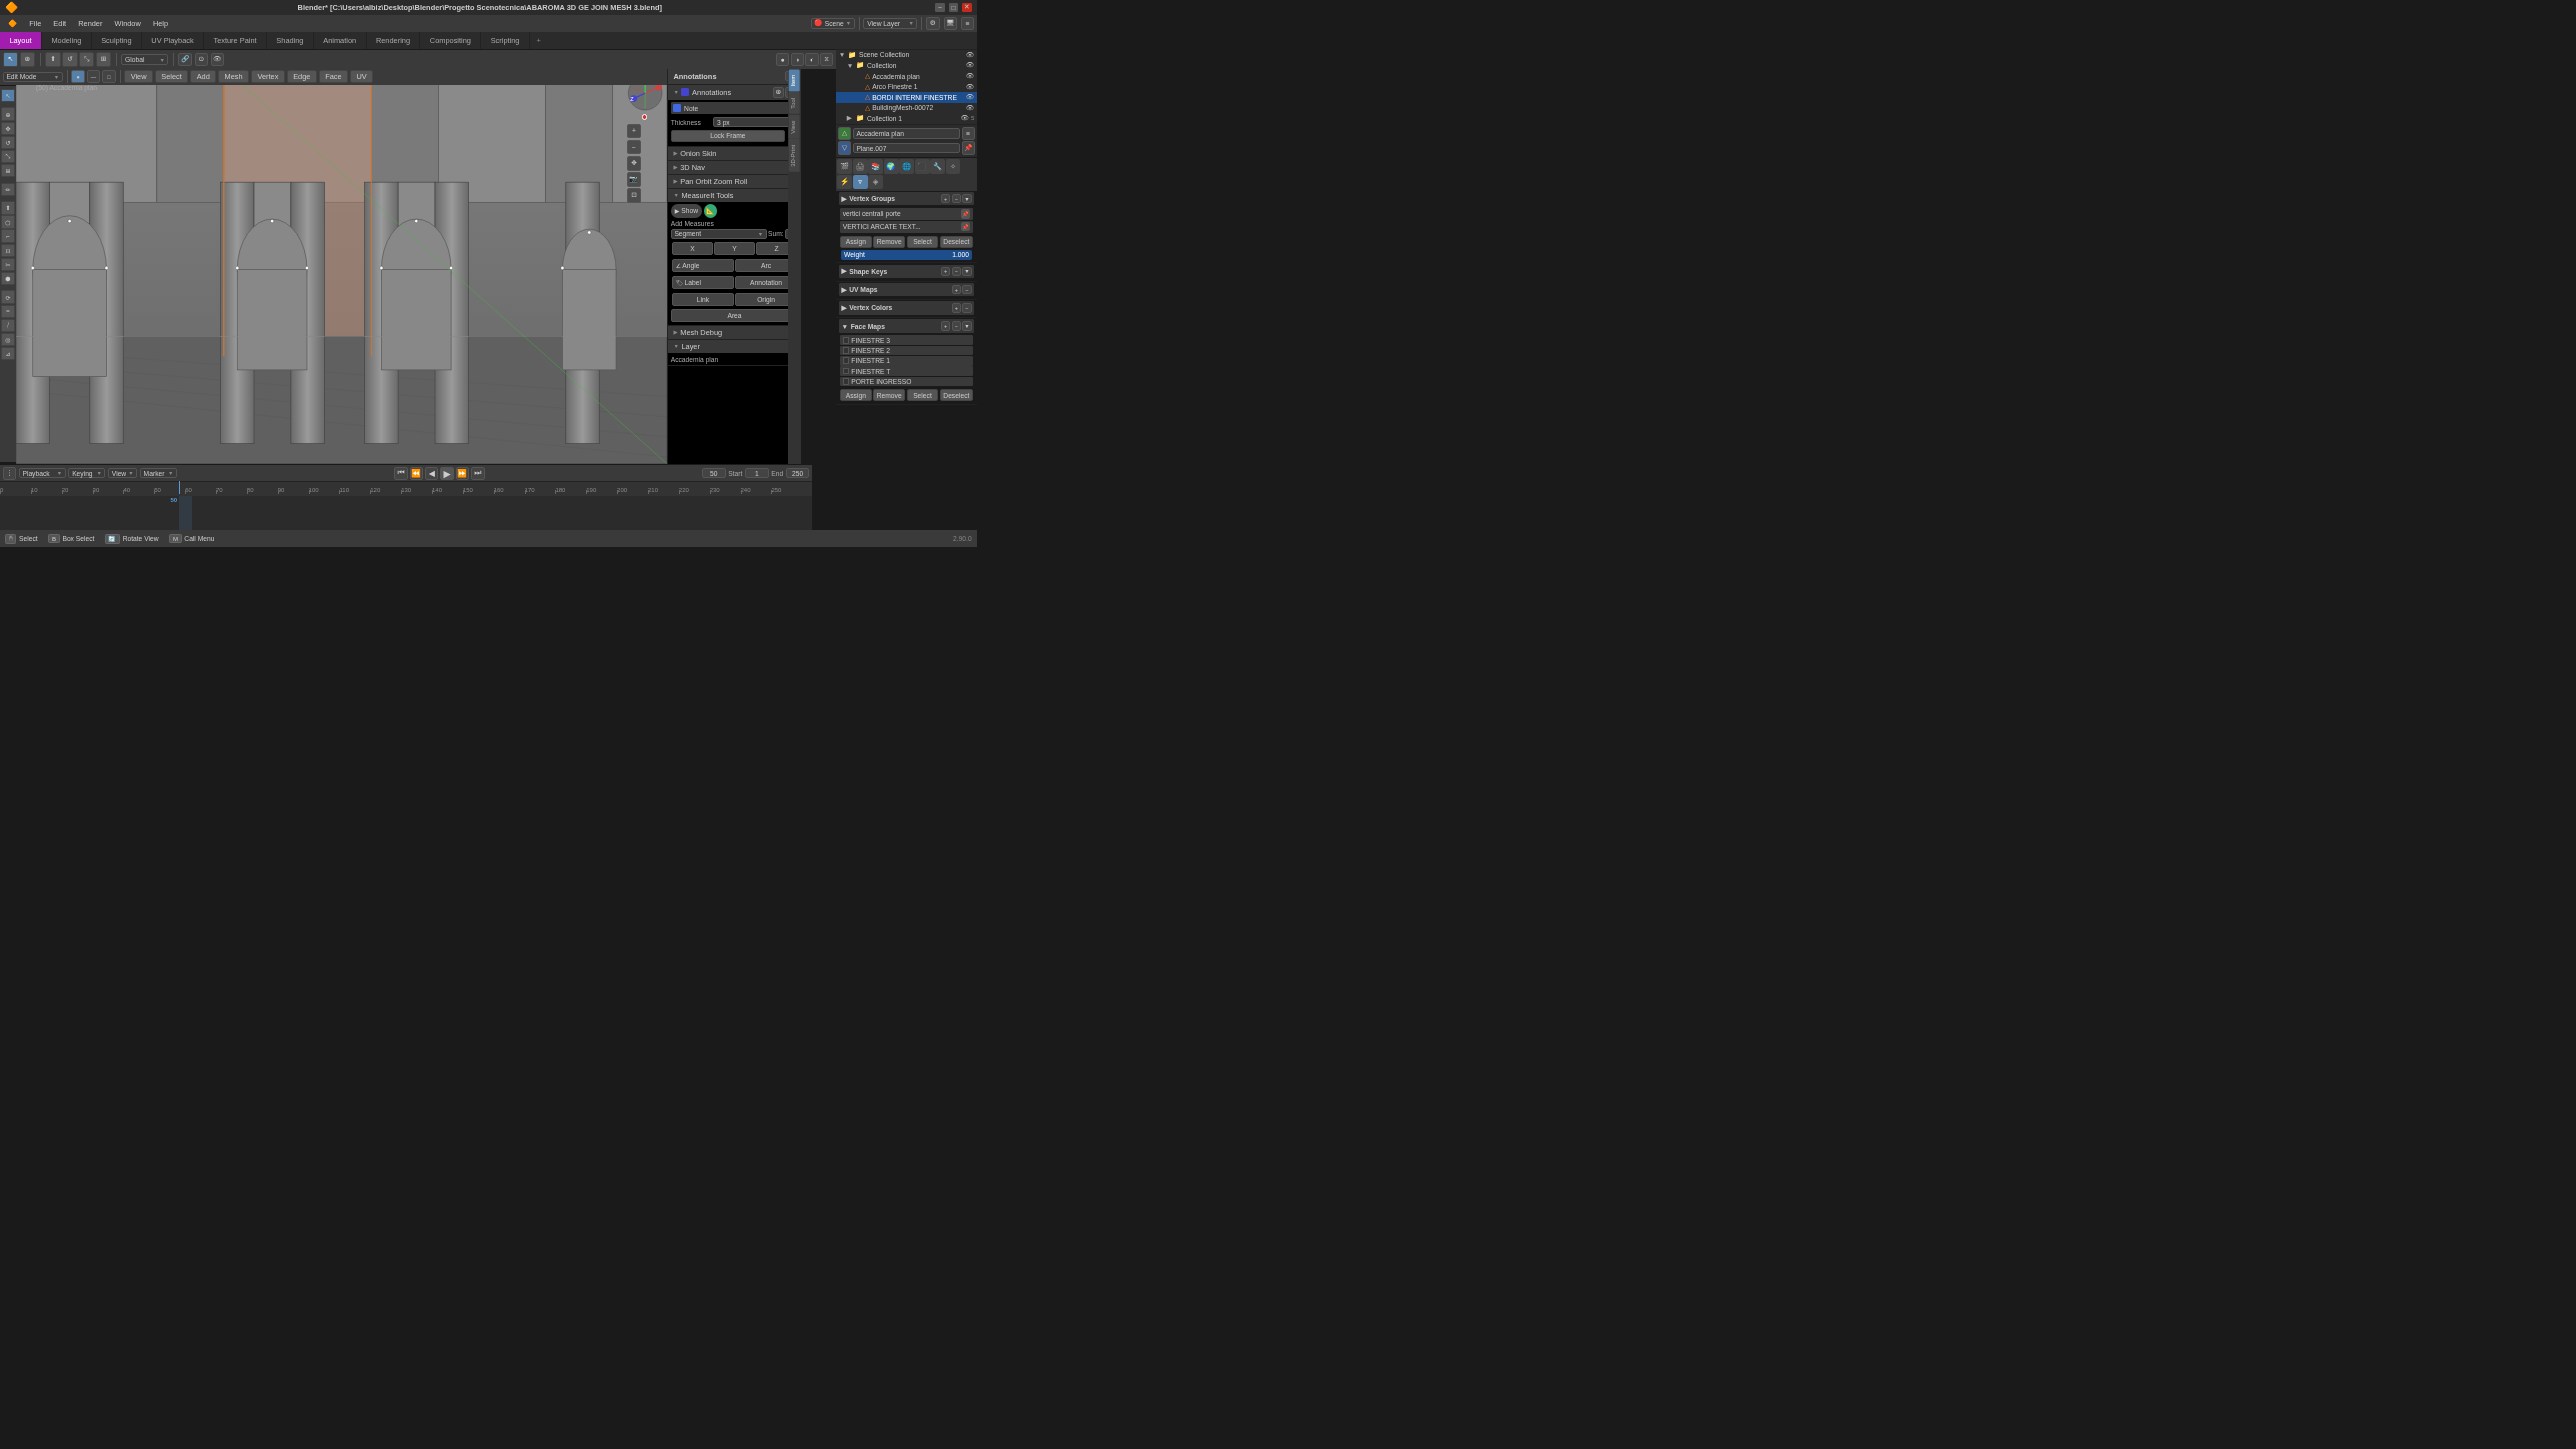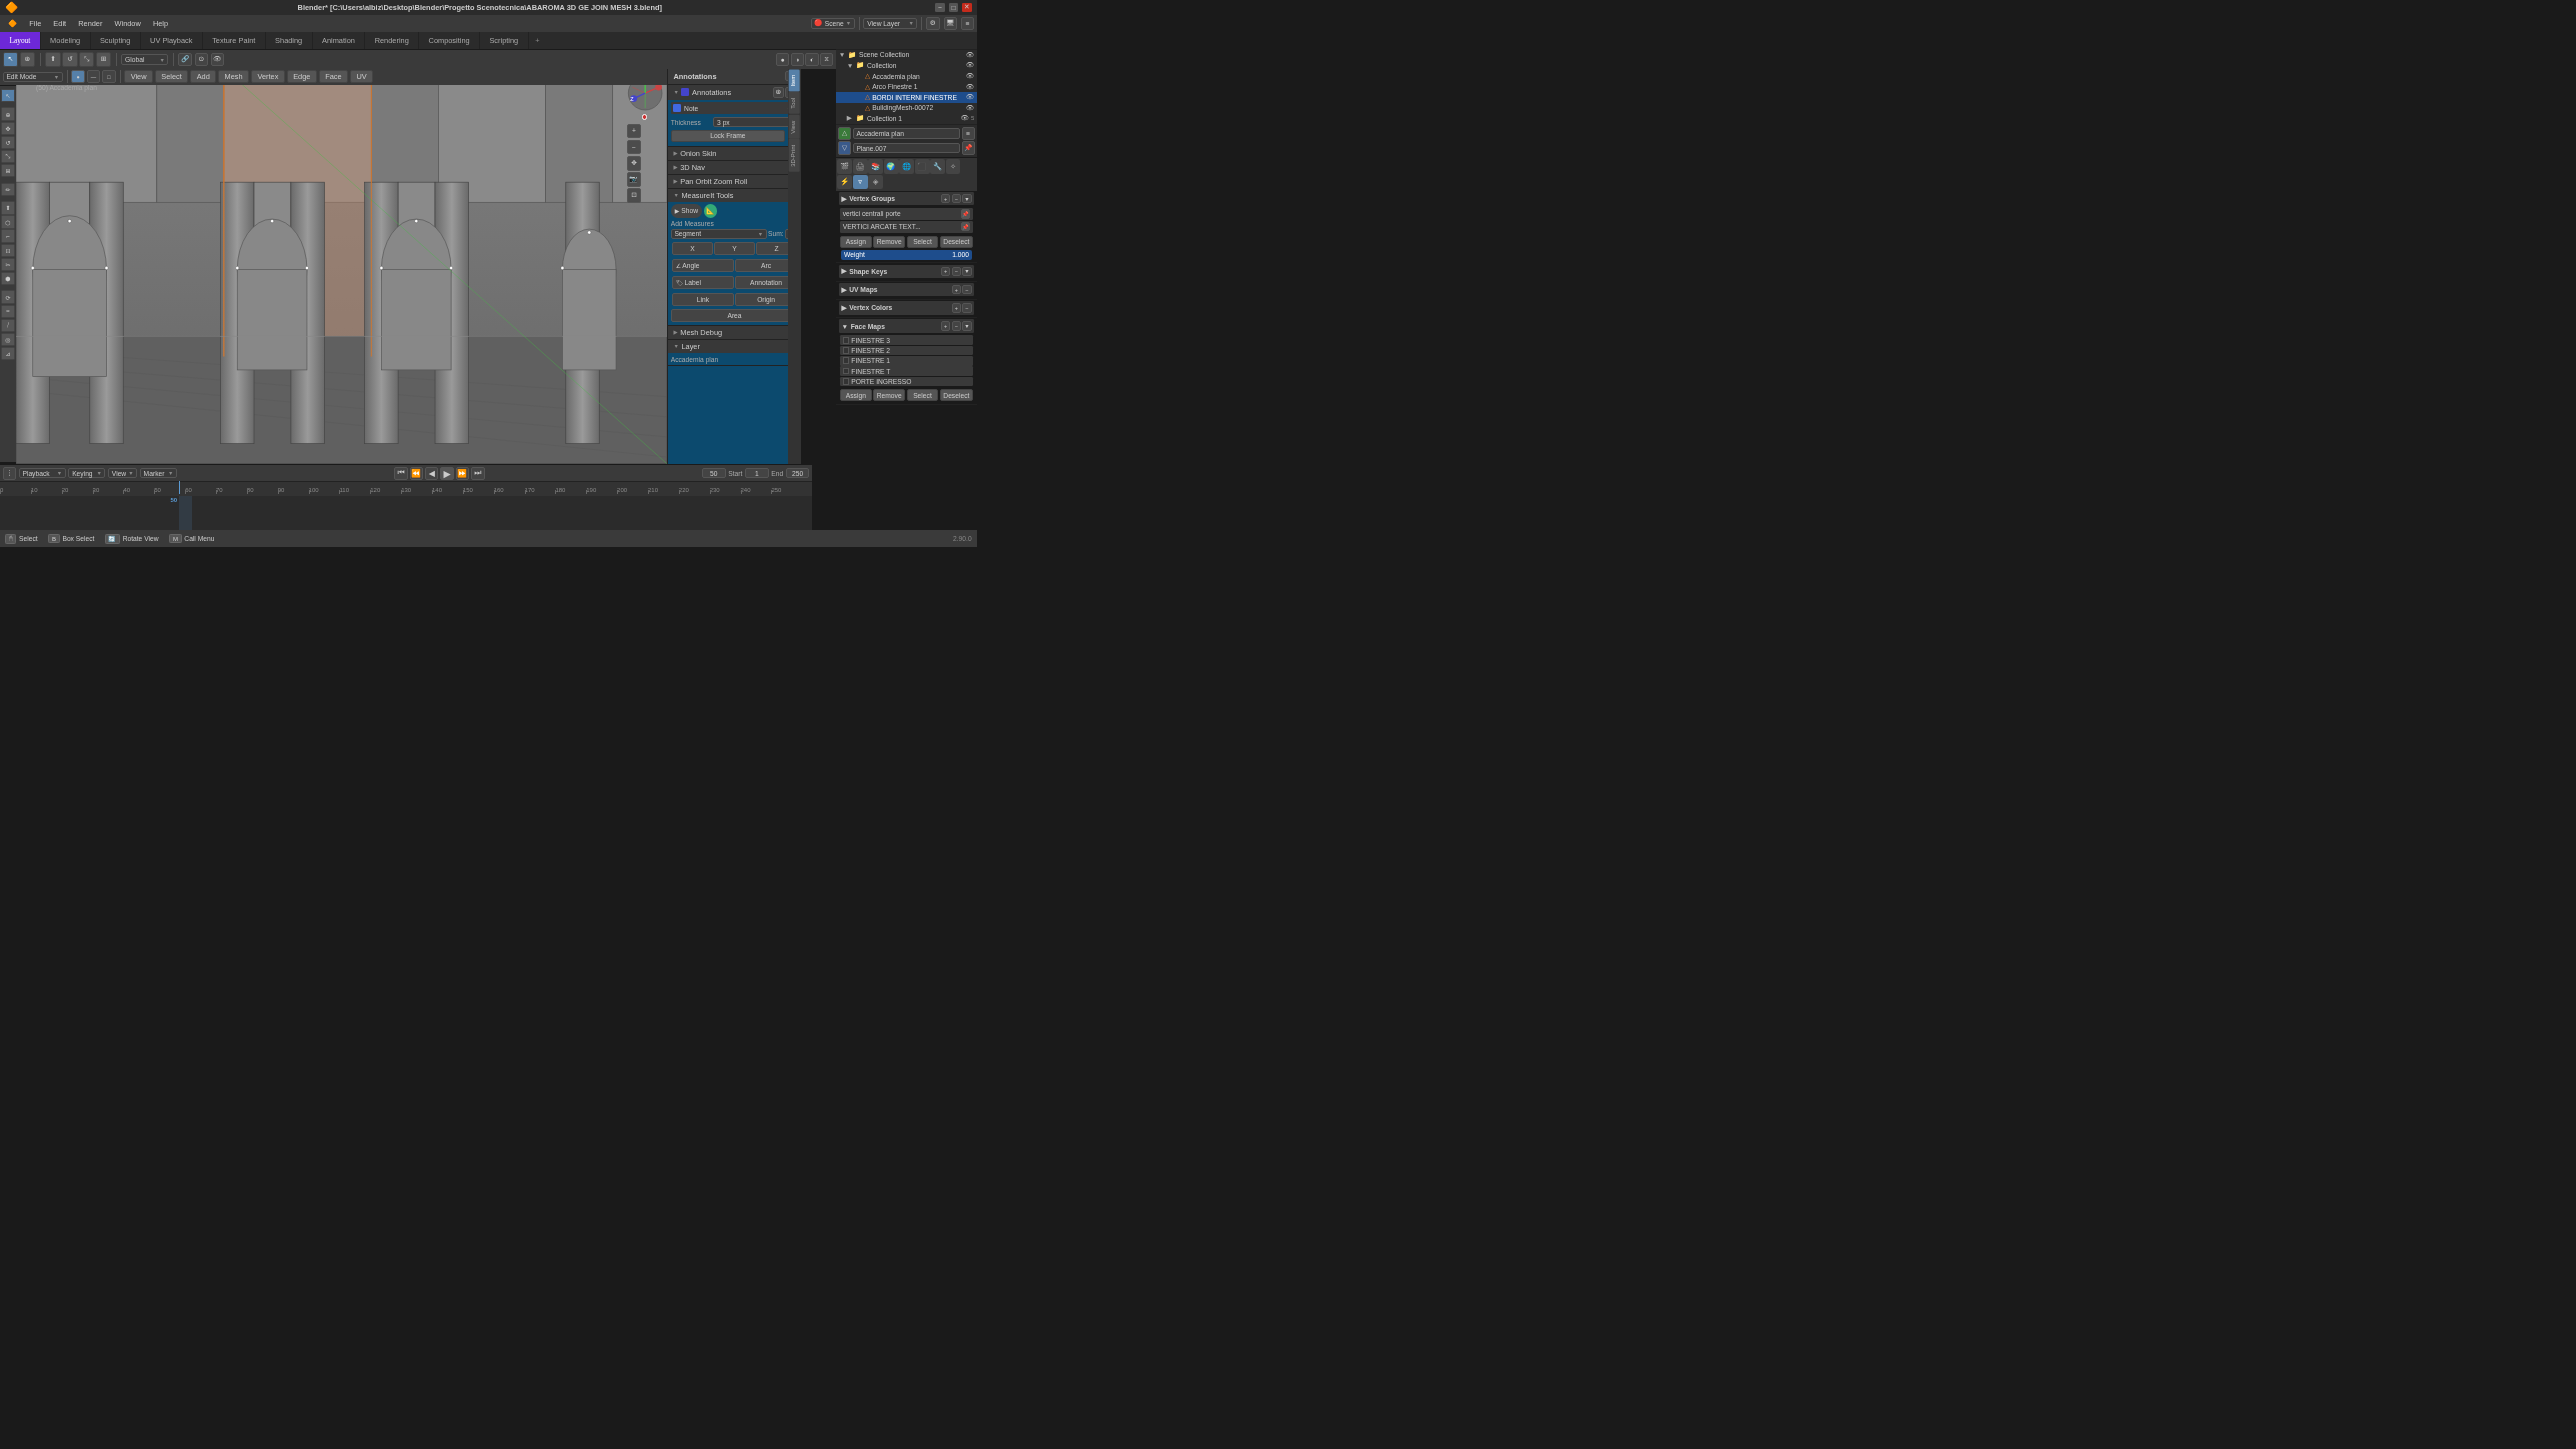--- a/index.html
+++ b/index.html
@@ -80,23 +80,22 @@
     .ws-tab {
       padding: 0 9.4px;
       font-size: 7.4px;
       color: #aaa;
       cursor: pointer;
       display: flex;
       align-items: center;
       border-right: 0.7px solid #222;
     }
     .ws-tab.active {
-      background: #6d28d9;
+      background: #a21caf;
       color: #fff;
-      font-family: Liberation Serif, serif;
     }
     .ws-tab-add {
       padding: 0 6.7px;
       display: flex;
       align-items: center;
       color: #888;
       cursor: pointer;
     }
 
     
@@ -228,21 +227,21 @@
       transform: rotate(180deg);
     }
     .rpanel-tab.active { background: #5680a8; color: #fff; }
 
     
     #annotations-panel {
       position: absolute;
       top: 68px; right: 124px;
       width: 117px;
       height: 396px;
-      background: #0c4a6e;
+      background: #000000;
       border-left: 0.7px solid #222;
       z-index: 97;
       overflow: hidden;
     }
 
     .panel-header {
       background: #3a3a3a;
       padding: 2.7px 5.4px;
       display: flex;
       align-items: center;

